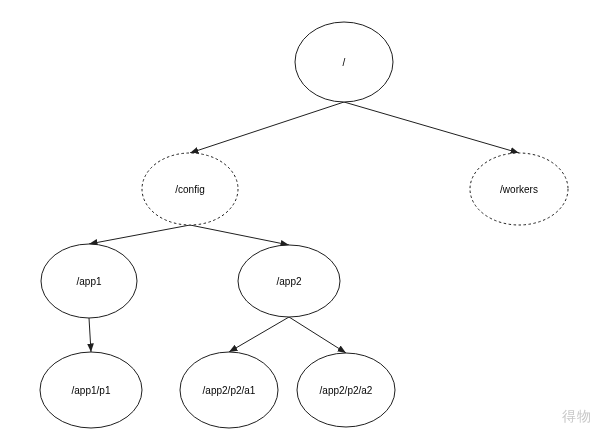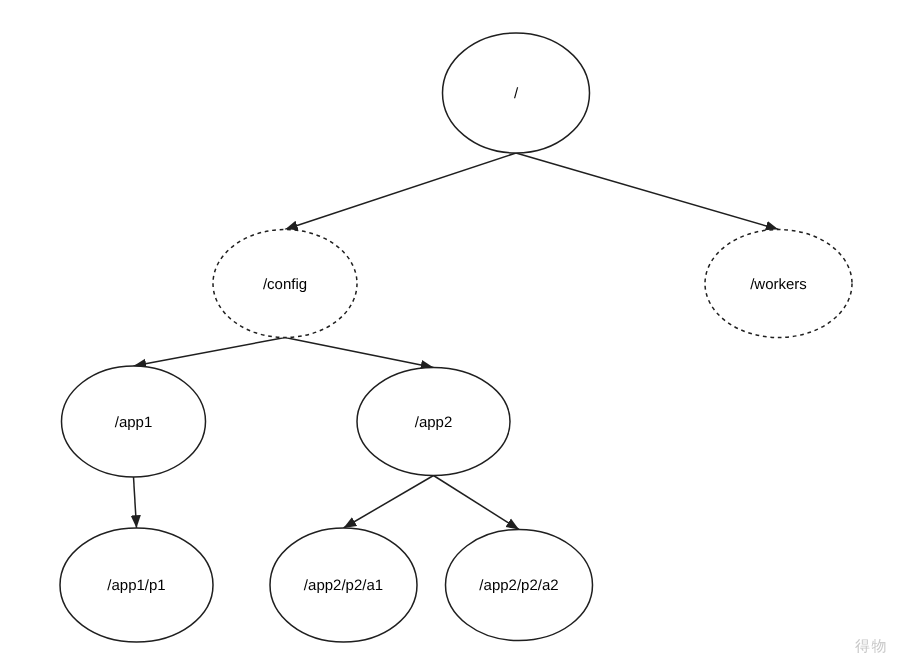--- a/index.html
+++ b/index.html
@@ -31,22 +31,22 @@
   }
   .node-label {
     font-family: "Liberation Sans", sans-serif;
     font-size: 10px;
     fill: #000000;
     text-anchor: middle;
   }
   .watermark {
     position: absolute;
     right: 8px;
-    bottom: 8px;
-    font-size: 10px;
+    bottom: 20px;
+    font-size: 14px;
     letter-spacing: 1px;
     user-select: none;
   }
 </style>
 </head>
 <body>
 
 <div class="canvas">
   <svg width="600" height="446" viewBox="0 0 600 446" xmlns="http://www.w3.org/2000/svg">
     <defs>

